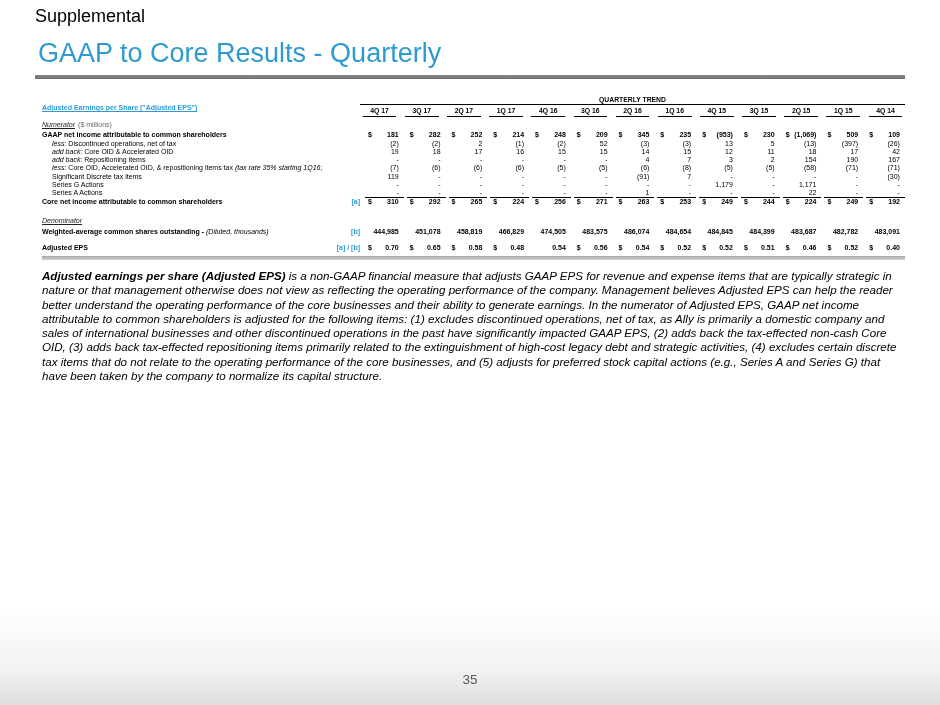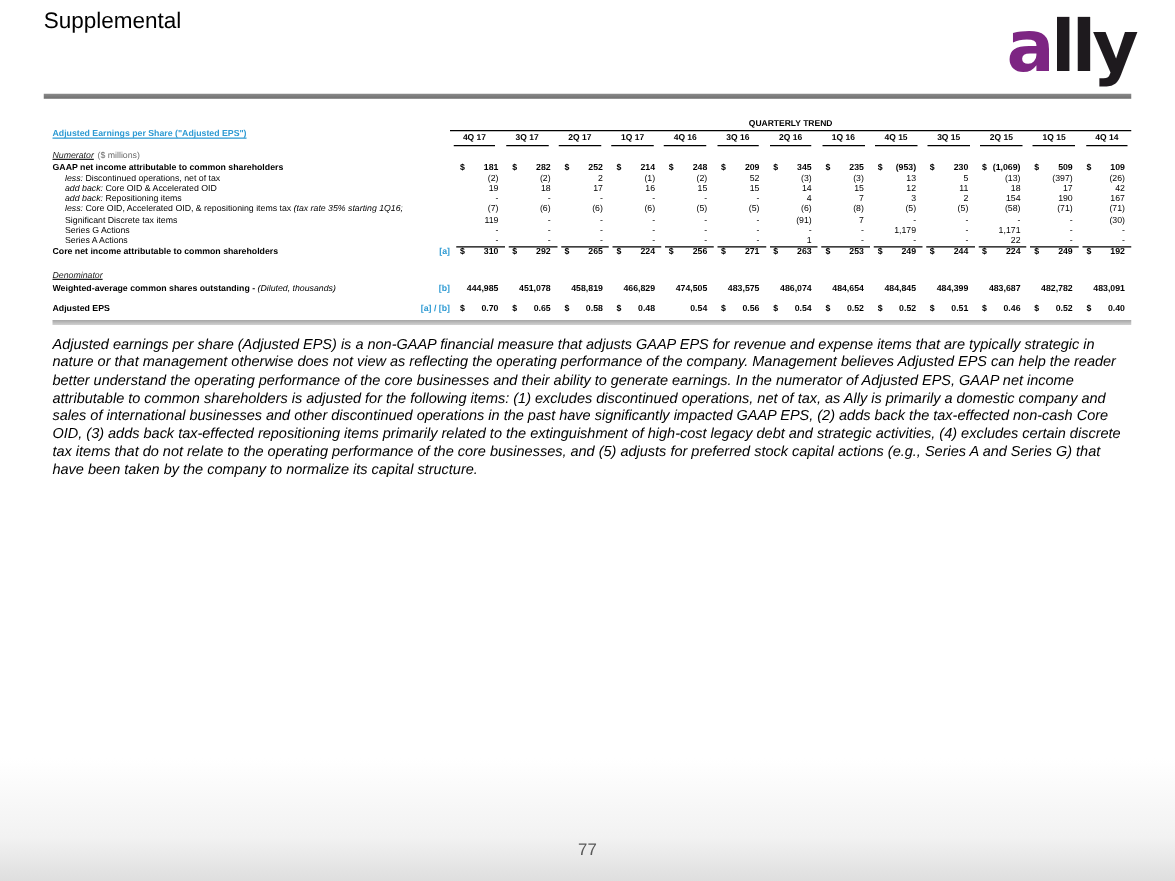--- a/index.html
+++ b/index.html
@@ -45,35 +45,33 @@
   .tref{width:38px;text-align:right;padding-right:5px;color:var(--accent);white-space:nowrap;}
   .tcells{flex:1;display:flex;gap:3px;}
   .tcell{flex:1;display:flex;justify-content:space-between;padding:0 5px 0 3px;}
   .bold{font-weight:bold;}
   .topline .tcell{border-top:1px solid #000;}
   .tgap{height:8px;}
 
   .bottom-bar{height:4px;margin-top:4px;background:linear-gradient(180deg,#a6a6a6,#d2d2d2);}
 
   .footnote{margin-top:9px;width:858px;font-style:italic;font-size:11.6px;line-height:1.23;color:#000;text-align:left;}
-  .footnote .lead{font-weight:normal;}
+  .footnote .lead{font-weight:bold;}
 
   .page-number{position:absolute;left:0;right:0;bottom:18px;text-align:center;font-size:13.5px;color:#595959;}
 </style>
 </head>
 <body>
 
 <div class="slide">
 
   <div class="eyebrow">Supplemental</div>
+  <div class="page-title">GAAP to Core Results - Quarterly</div>
   <div class="title-rule"></div>
 
-  <div class="logo">
-    <span class="a">a</span><span class="rest">lly</span>
-  </div>
 
   <div class="content">
 
     <div class="thead">
       <div class="thead-left">
         <span class="section-link">Adjusted Earnings per Share ("Adjusted EPS")</span>
       </div>
       <div class="thead-right">
         <div class="trendbar">QUARTERLY TREND</div>
         <div class="qrow">
@@ -766,15 +764,15 @@
       </div>
 
     <div class="bottom-bar"></div>
 
     <div class="footnote">
       <span class="lead">Adjusted earnings per share (Adjusted EPS)</span><span> is a non-GAAP financial measure that adjusts GAAP EPS for revenue and expense items that are typically strategic in nature or that management otherwise does not view as reflecting the operating performance of the company. Management believes Adjusted EPS can help the reader better understand the operating performance of the core businesses and their ability to generate earnings. In the numerator of Adjusted EPS, GAAP net income attributable to common shareholders is adjusted for the following items: (1) excludes discontinued operations, net of tax, as Ally is primarily a domestic company and sales of international businesses and other discontinued operations in the past have significantly impacted GAAP EPS, (2) adds back the tax-effected non-cash Core OID, (3) adds back tax-effected repositioning items primarily related to the extinguishment of high-cost legacy debt and strategic activities, (4) excludes certain discrete tax items that do not relate to the operating performance of the core businesses, and (5) adjusts for preferred stock capital actions (e.g., Series A and Series G) that have been taken by the company to normalize its capital structure.</span>
     </div>
 
   </div>
 
-  <div class="page-number">77</div>
+  <div class="page-number">35</div>
 
 </div>
 
 </body></html>

